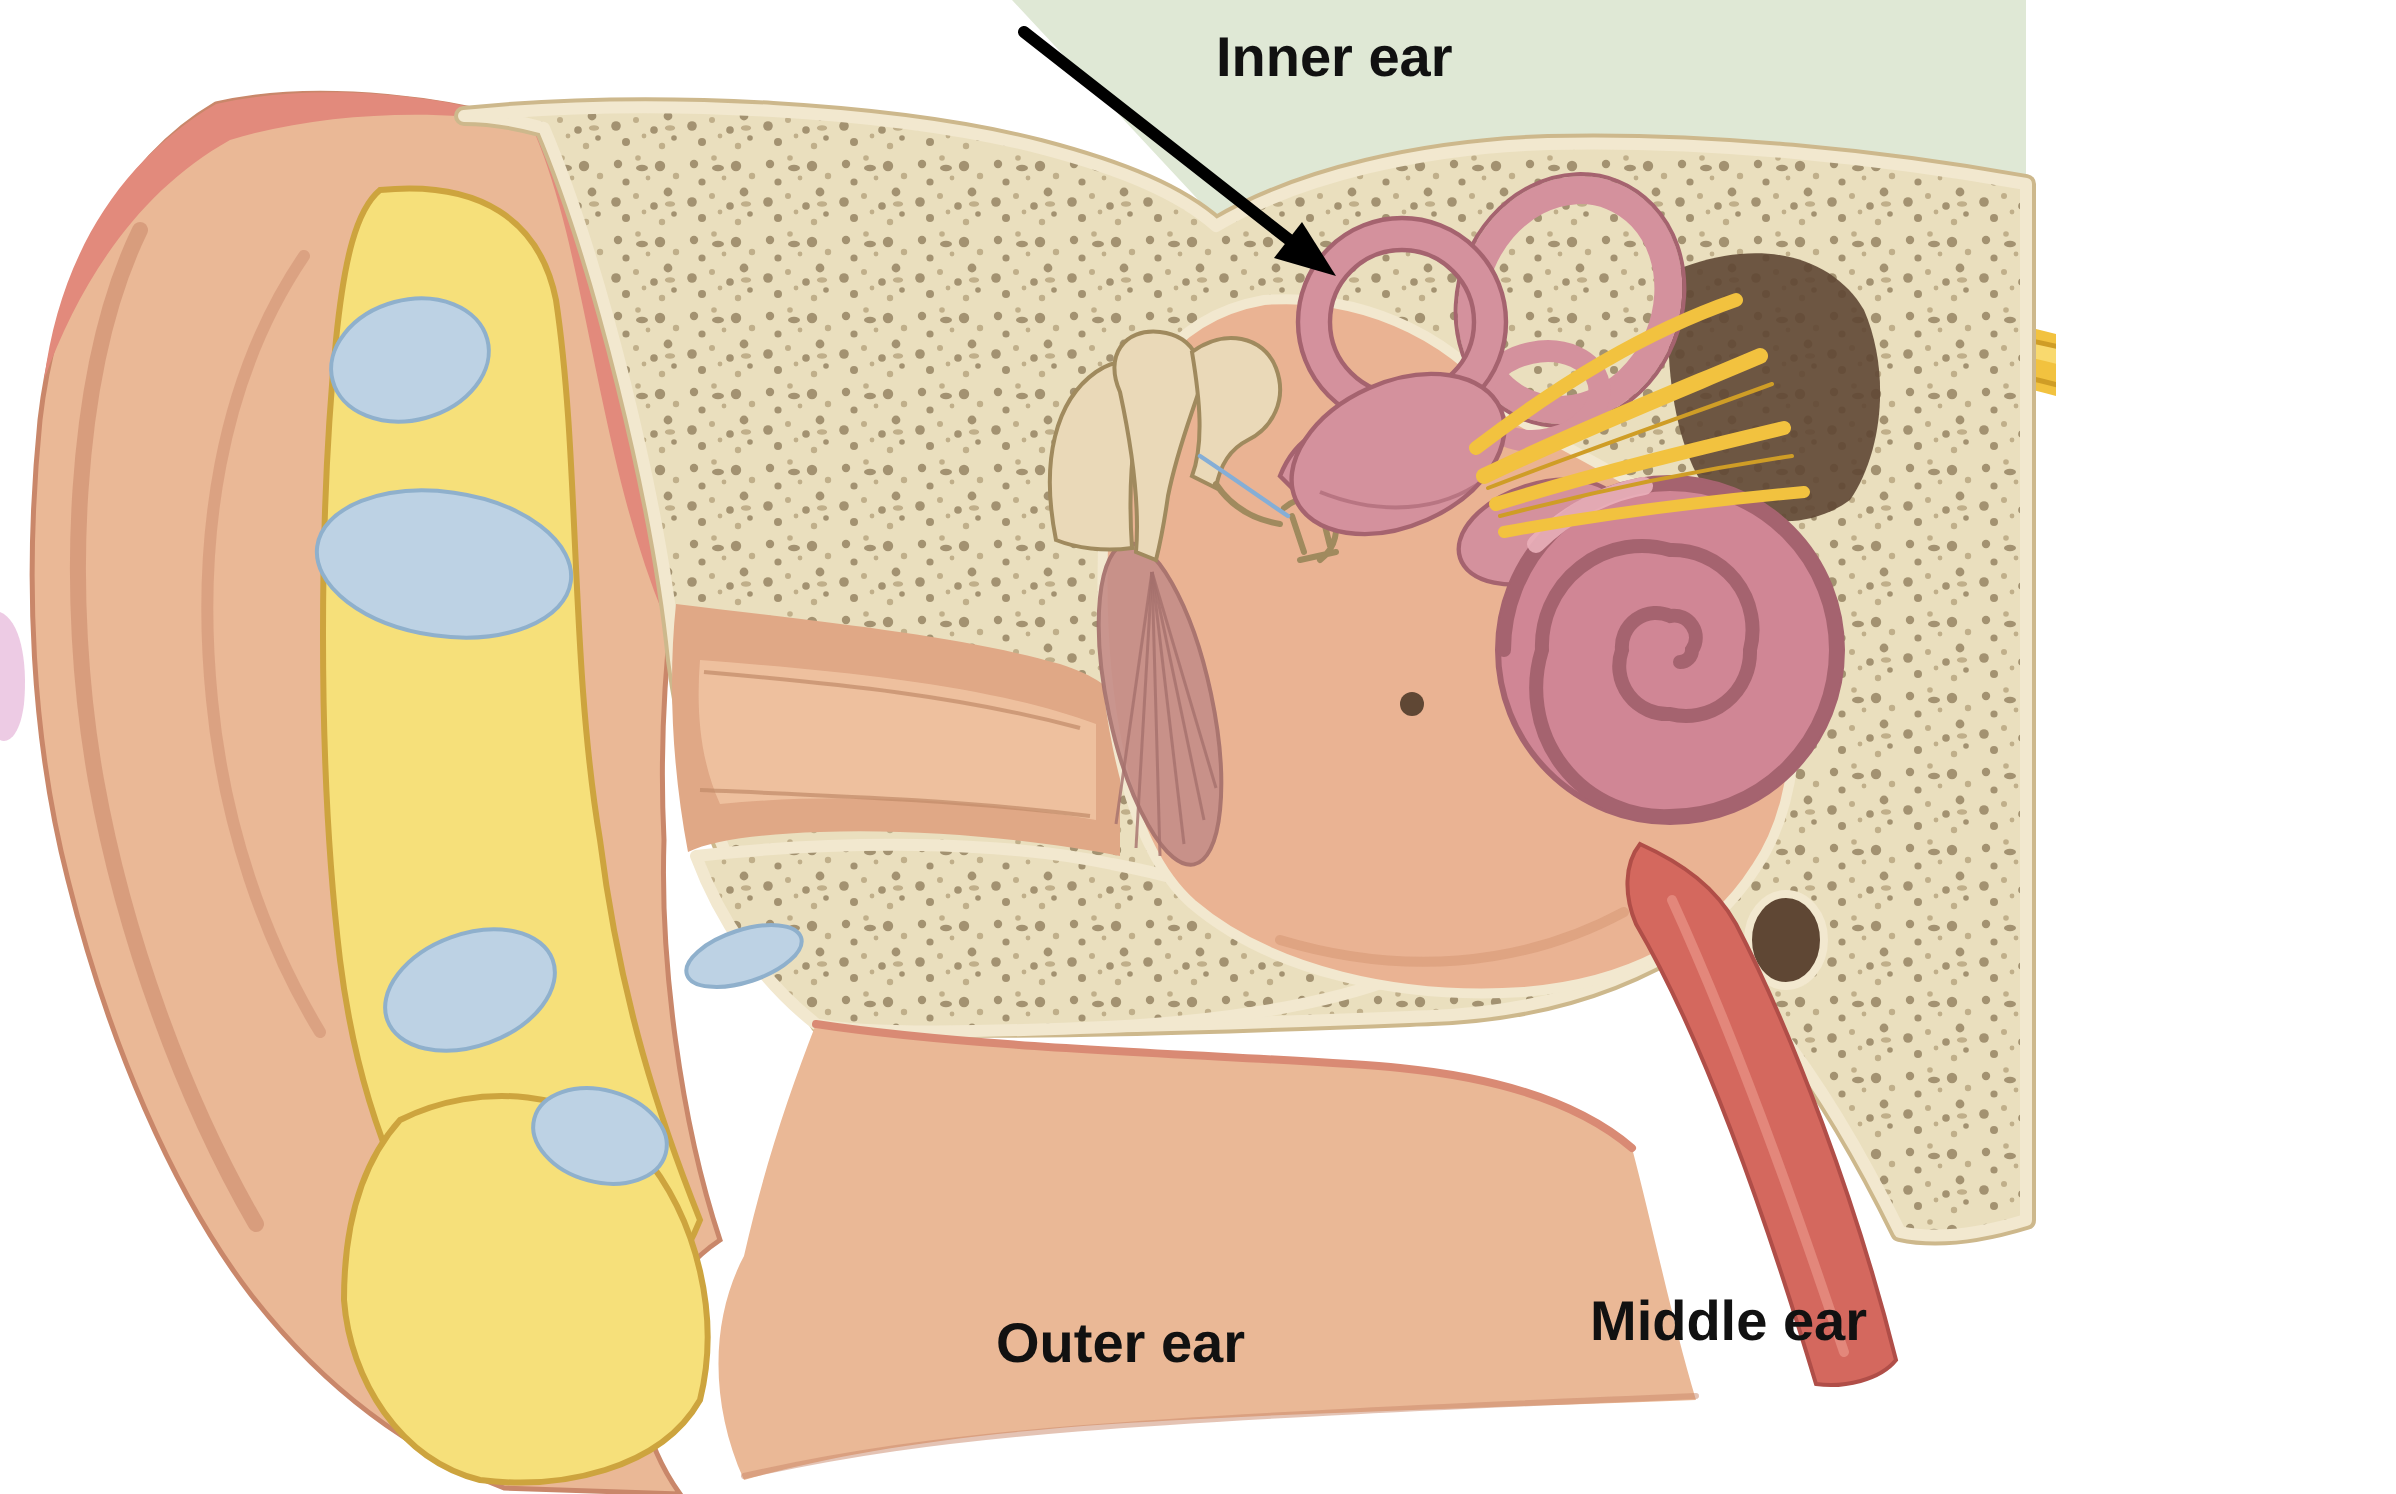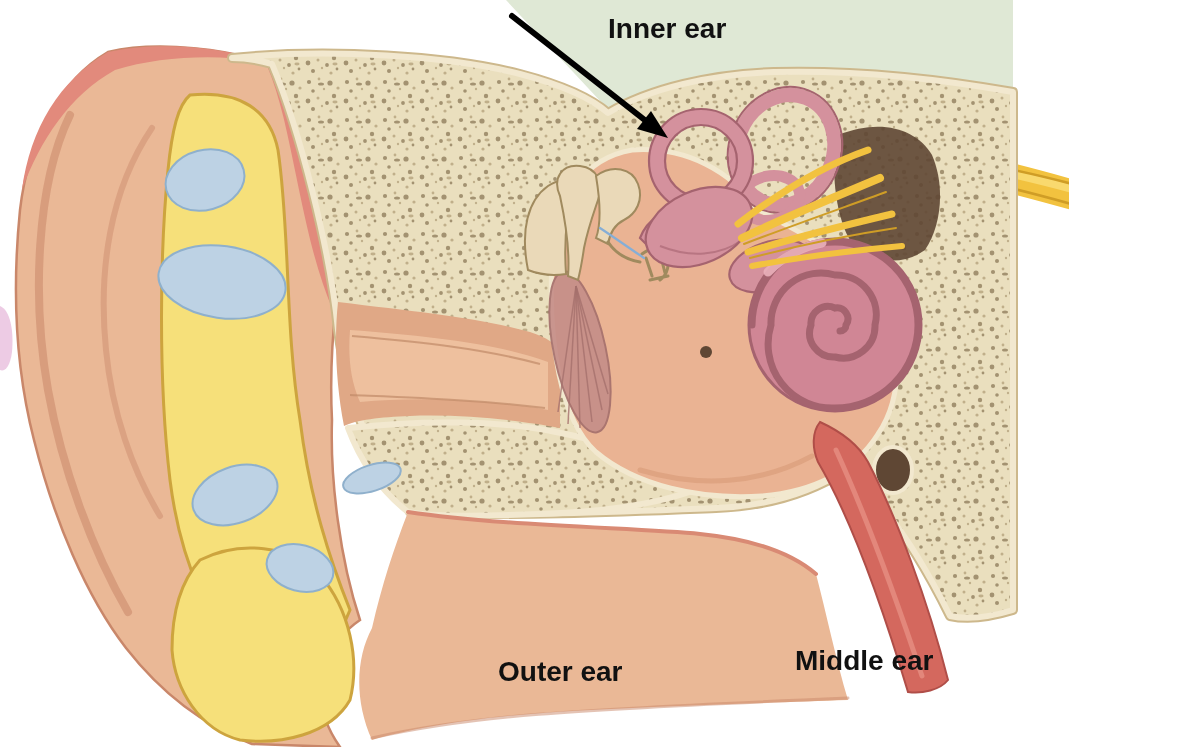--- a/index.html
+++ b/index.html
@@ -1,17 +1,17 @@
 <!DOCTYPE html>
 <html style="--green_backdrop: #dfe8d5; --skin: #eab896; --skin_outline: #c9876a; --pink_rim: #e28a7c; --fat: #f6e07a; --fat_outline: #cda43e; --cartilage: #bdd2e4; --cartilage_edge: #8fb0cc; --lavender: #edcbe4; --bone_base: #eadfbe; --bone_speckle: #8a7856; --bone_speckle_light: #b5a37d; --bone_edge: #f2e8cf; --bone_rim: #cdb88c; --canal: #e0a886; --canal_light: #f0c4a2; --canal_shade: #c08a68; --band_edge: #d98a74; --cavity: #eab393; --cavity_shade: #d79a77; --eardrum: #c68f89; --eardrum_edge: #a5706d; --ossicle: #ead9b8; --ossicle_edge: #a08a5e; --ligament: #85aed6; --hole_dark: #5f4734; --inner_ear_pink: #d4919d; --inner_ear_dark: #a5636f; --cochlea: #d08695; --cochlea_light: #eab0ba; --nerve: #f2c23f; --nerve_dark: #cf9d26; --nerve_light: #f9d96e; --muscle: #d4685e; --muscle_edge: #b04e48; --muscle_light: #e68f82; --label_text: #111111; --arrow: #000000;"><head>
 <meta charset="utf-8">
 <style>
   html,body{margin:0;padding:0;background:#fff;}
   .stage{position:relative;width:1028px;height:747px;background:#fff;overflow:hidden;
-         font-family:"Liberation Sans", sans-serif;padding-left:41px;}
+         font-family:"Liberation Sans", sans-serif;}
   svg{position:absolute;left:0;top:0;}
 
   .f-green{fill:var(--green_backdrop);}
   .f-skin{fill:var(--skin);stroke:var(--skin_outline);stroke-width:2.5;}
   .f-pinkrim{fill:var(--pink_rim);}
   .s-pinkstripe{stroke:var(--pink_rim);fill:none;stroke-linecap:round;}
   .s-skinline{stroke:var(--skin_outline);fill:none;stroke-linecap:round;}
   .f-fat{fill:var(--fat);stroke:var(--fat_outline);stroke-width:3;}
   .f-cart{fill:var(--cartilage);stroke:var(--cartilage_edge);stroke-width:2;}
   .f-lav{fill:var(--lavender);}

